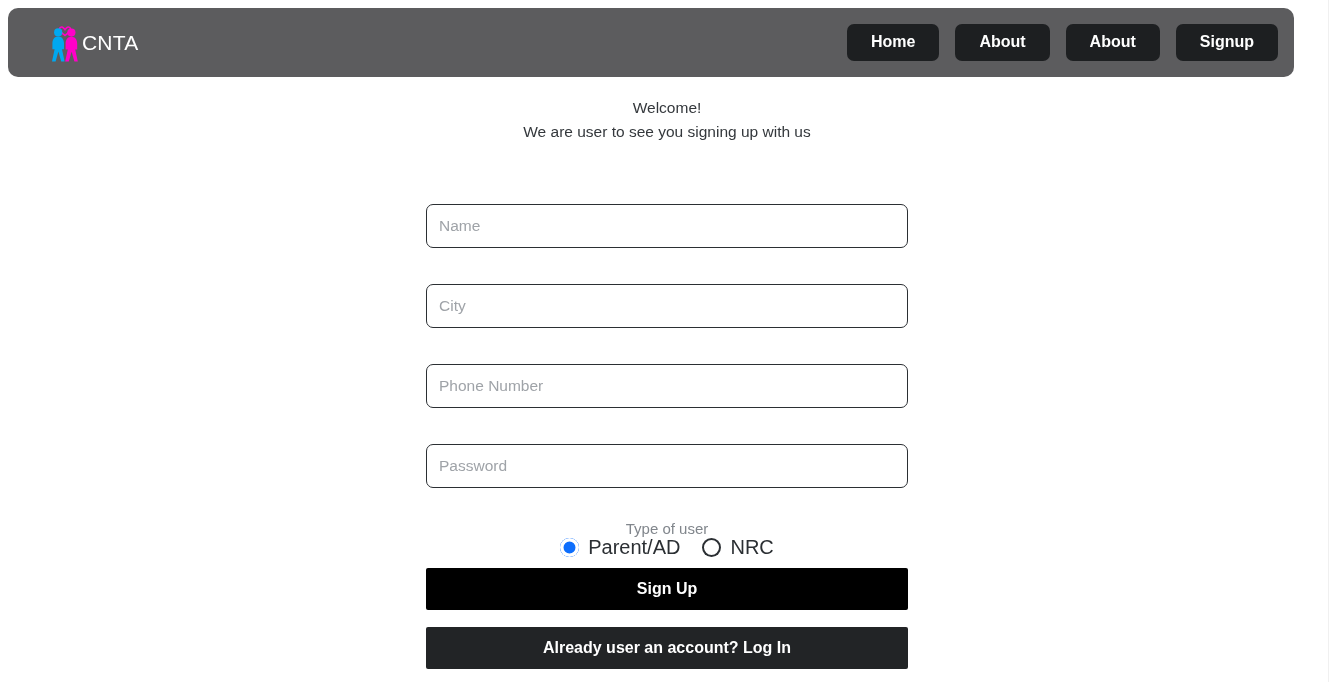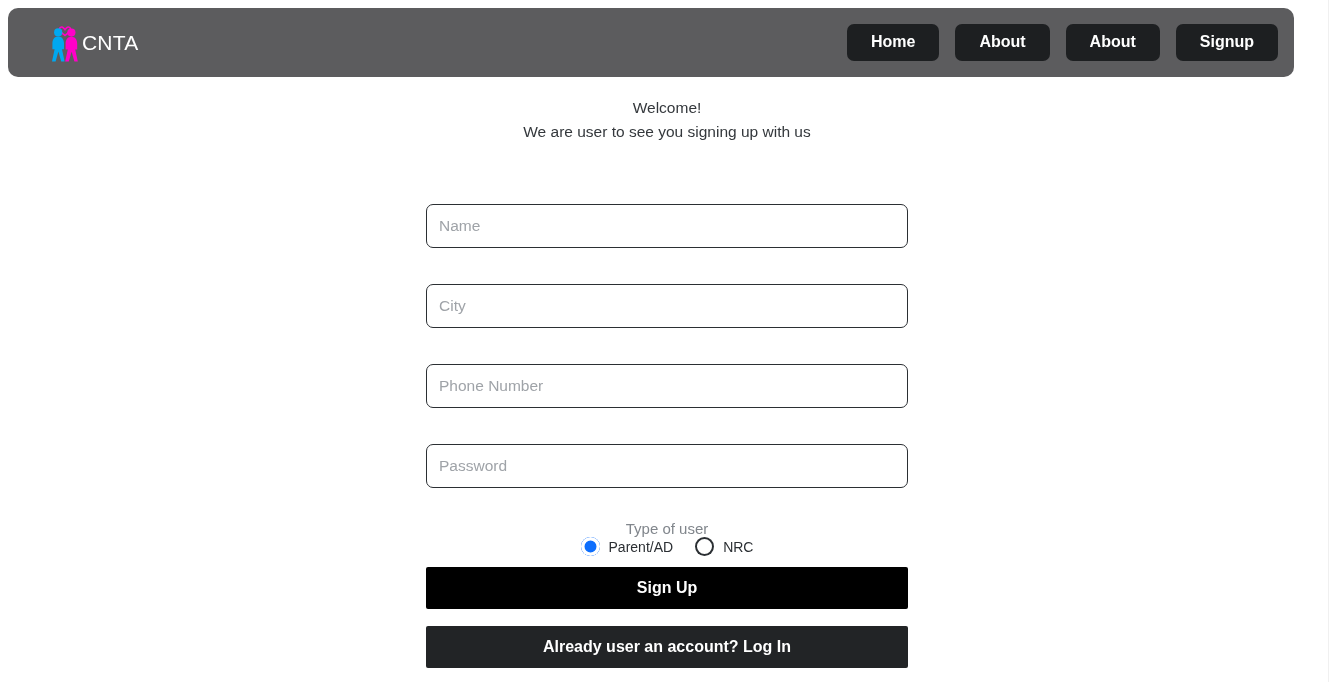--- a/index.html
+++ b/index.html
@@ -142,21 +142,21 @@
   }
   .radio-mark.on {
     background: #0d6efd;
     box-shadow: inset 0 0 0 3.5px #ffffff, inset 0 0 0 5px #0d6efd;
   }
   .radio-mark.off {
     background: #ffffff;
     box-shadow: inset 0 0 0 2px #2b2f33;
   }
   .radio-text {
-    font-size: 14px;
+    font-size: 20px;
     color: #2b2f33;
     line-height: 1;
   }
 
   .action-btn {
     display: block;
     width: 482px;
     height: 42px;
     border: none;
     border-radius: 2px;

